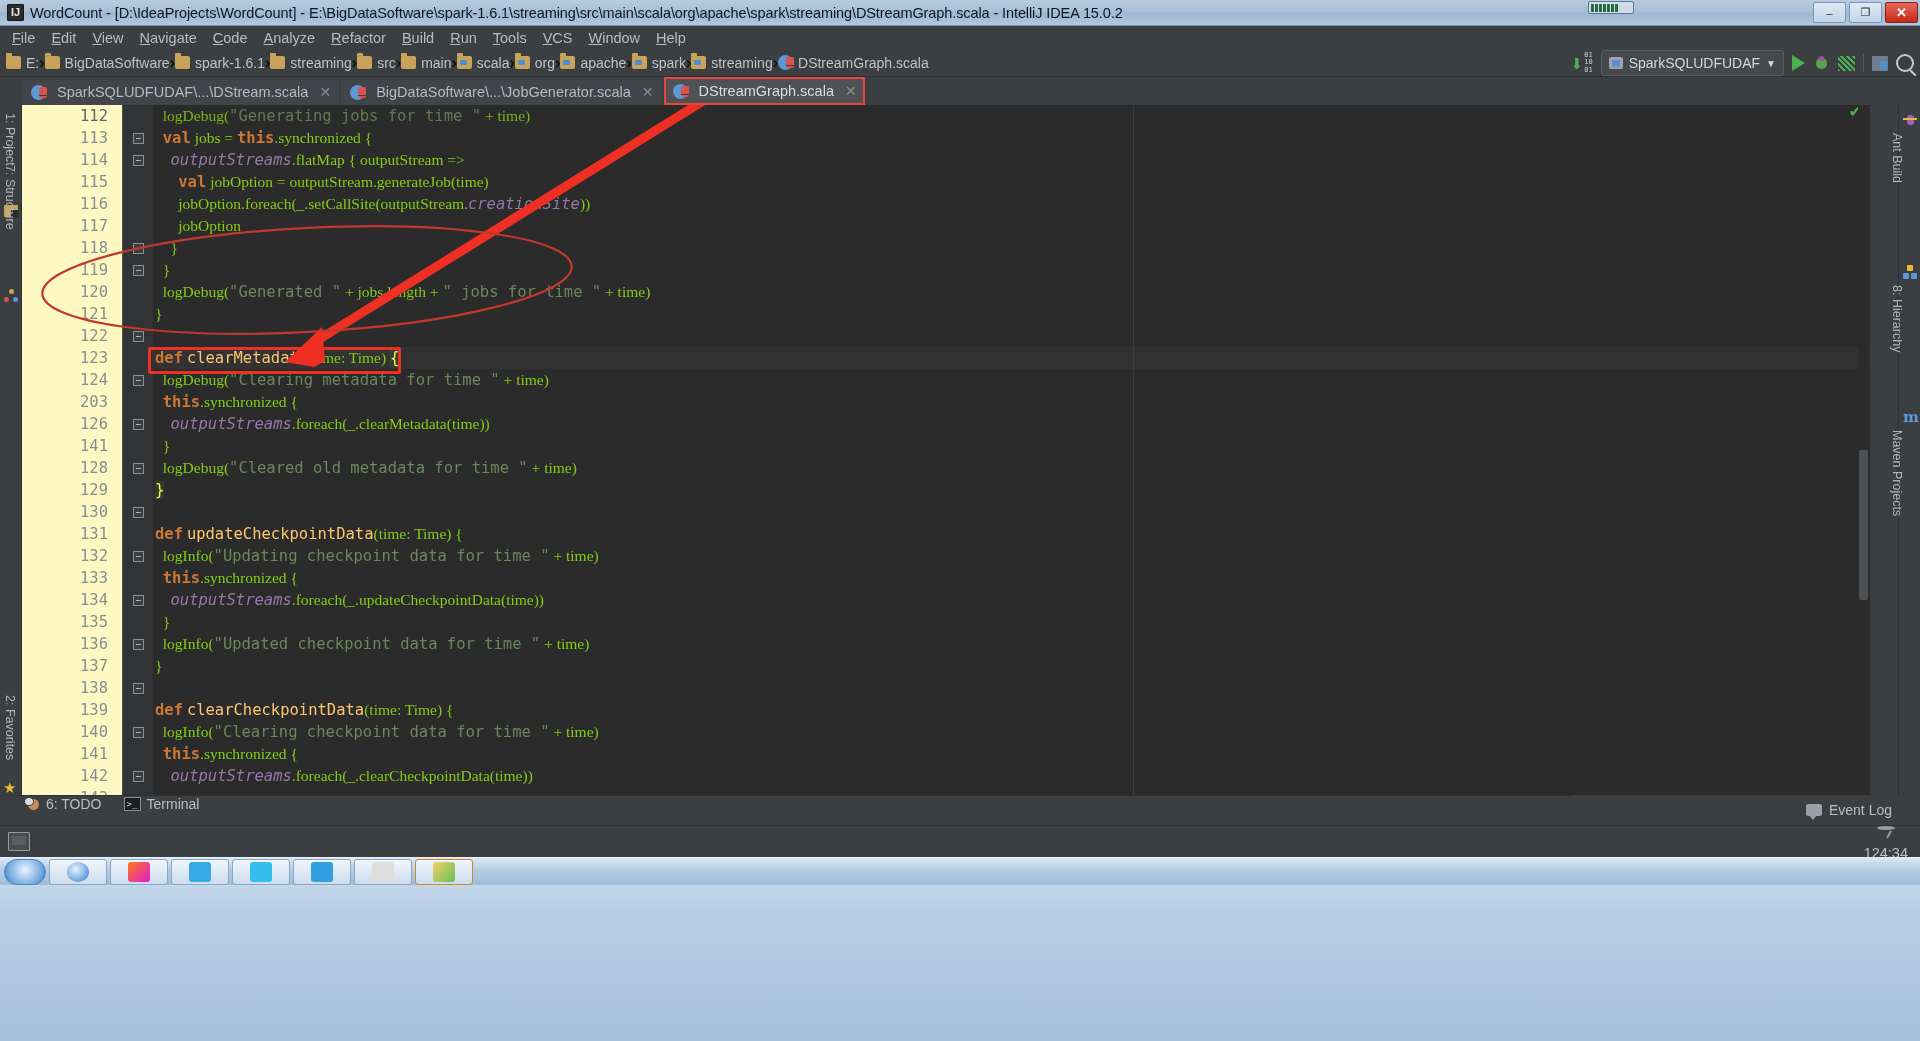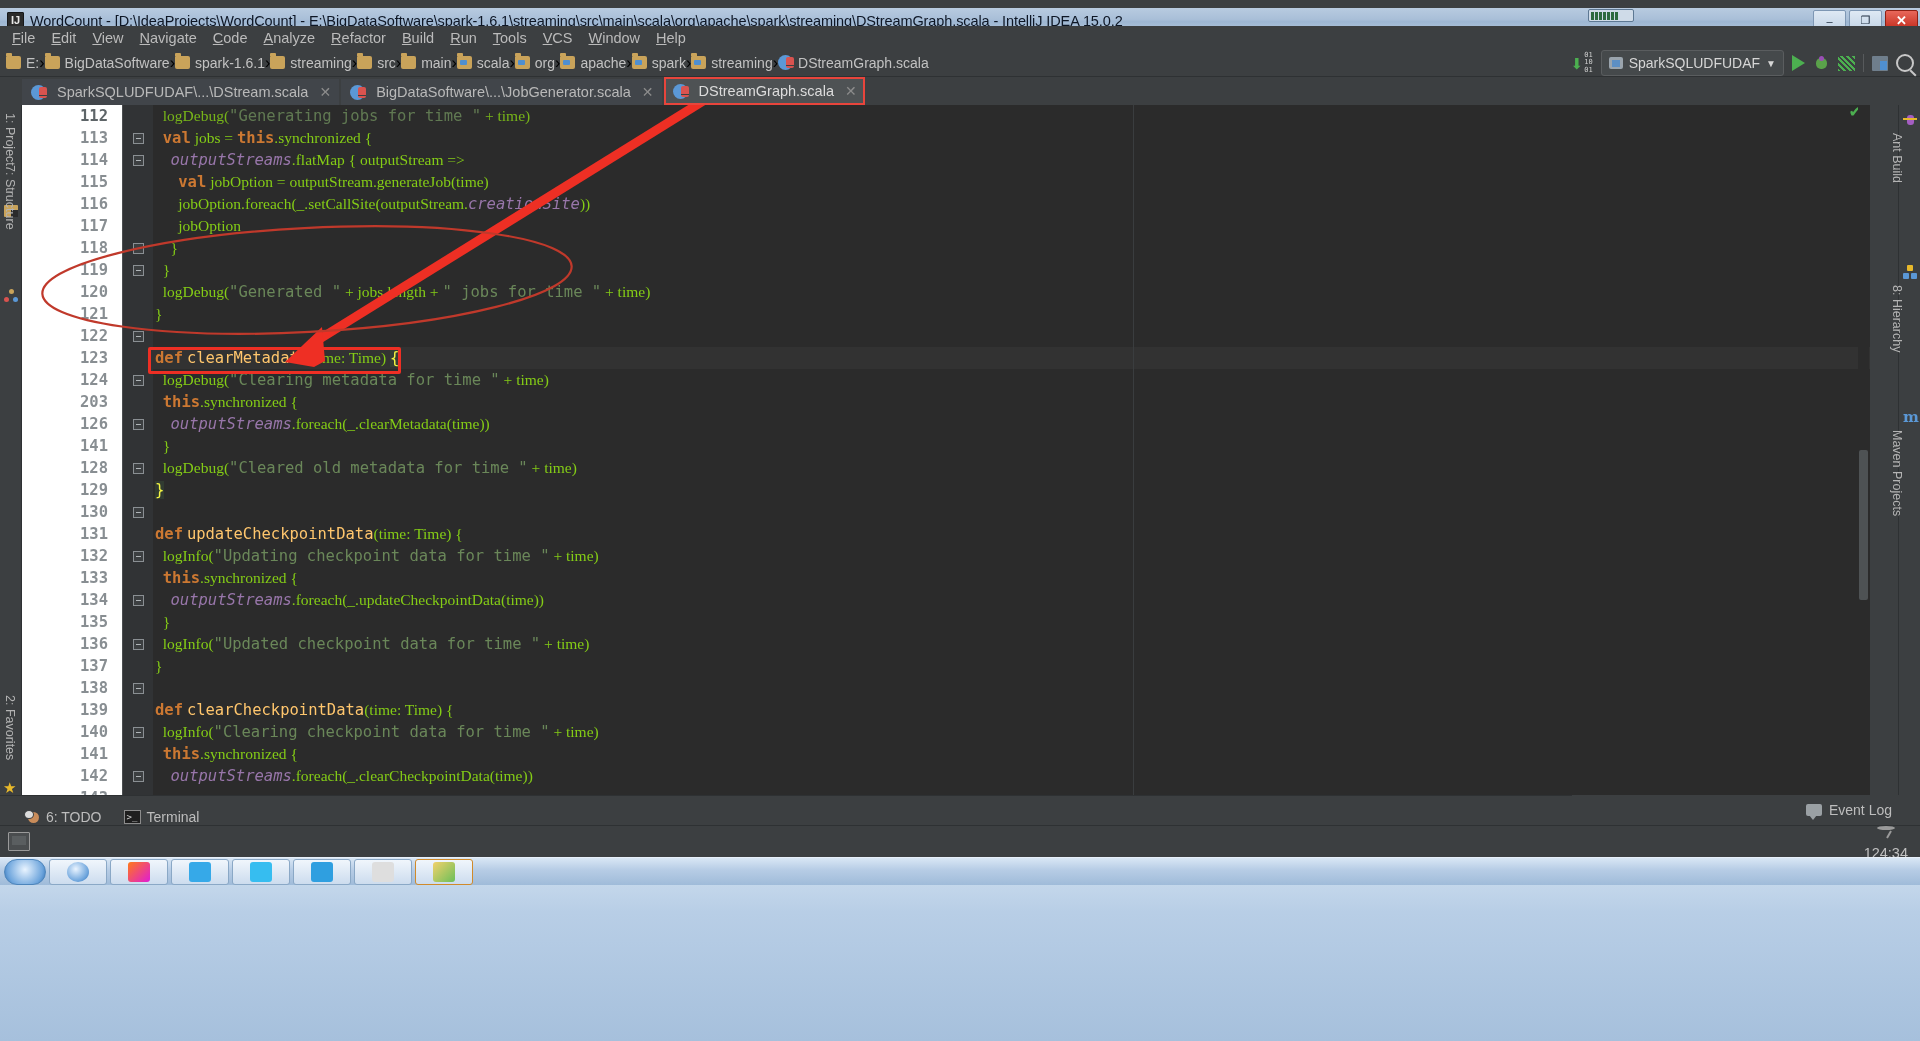--- a/index.html
+++ b/index.html
@@ -6,21 +6,21 @@
   html, body {
     width: 1920px; height: 1041px;
     background: #3c3f41;
     font-family: "Liberation Sans", sans-serif;
     overflow: hidden;
   }
   #app { position: relative; width: 1920px; height: 1041px; }
 
   
   .titlebar {
-    position: absolute; top: 8px; left: 0; width: 1920px; height: 26px;
+    position: absolute; top: 0; left: 0; width: 1920px; height: 26px;
     background: linear-gradient(to bottom, #b8cbe0 0%, #a9bfd8 45%, #9db6d2 55%, #b4c8de 100%);
     border-bottom: 1px solid #7b93b0;
     display: flex; align-items: center;
   }
   .title-icon {
     width: 17px; height: 17px; margin-left: 7px; margin-right: 6px;
     background: #2b2b2b; color: #e8e8e8; font-size: 11px; font-weight: bold;
     display: flex; align-items: center; justify-content: center;
     border: 1px solid #16181a; border-radius: 1px; line-height: 1;
   }
@@ -121,21 +121,21 @@
   .tab.active { background: #4e5254; color: #dcdcdc; border: 2px solid #e8453c; padding: 0 6px 0 7px; height: 28px; }
   .tab .x { color: #8c8c8c; font-size: 14px; margin-left: 5px; }
 
   
   .editor {
     position: absolute; top: 105px; left: 22px; width: 1848px; height: 690px;
     background: #2b2b2b; overflow: hidden;
   }
   .gutter {
     position: absolute; left: 0; top: 0; width: 101px; height: 690px;
-    background: #ffffff; border-right: 1px solid #4b4e50; font-weight: bold;
+    background: #fef9c3; border-right: 1px solid #4b4e50;
   }
   .foldcol { position:absolute; left:101px; top:0; width:30px; height:690px; background:#313335; }
   .codearea { position: absolute; left: 131px; top: 0; right: 0; bottom: 0; }
   .line { height: 22px; line-height: 22px; font-family: "DejaVu Sans Mono", monospace; font-size: 15.5px; white-space: pre; }
   .lnum { text-align: right; padding-right: 14px; color: #888e92; font-family:"DejaVu Sans Mono", monospace; font-size: 15.5px; height:22px; line-height:22px; }
   .code { color: #a9b7c6; padding-left: 2px; }
   .kw { color: #cc7832; font-weight: 600; }
   .str { color: #6a8759; }
   .fn { color: #ffc66d; }
   .fld { color: #9876aa; font-style: italic; }
@@ -160,21 +160,21 @@
   .lstrip { position:absolute; left:0; top:105px; width:22px; height:690px; background:#3c3f41; border-right:1px solid #2e3133; }
   .rstrip { position:absolute; right:0; top:105px; width:22px; height:690px; background:#3c3f41; border-left:1px solid #2e3133; }
   .vlabel {
     position:absolute; font-size:12.5px; color:#b4b4b4; white-space:nowrap;
     transform-origin: 0 0; display:flex; align-items:center; gap:4px;
   }
 
   
   .statusstrip {
     position:absolute; left:0; top:795px; width:1572px; height:30px; background:#3c3f41;
-    border-top:1px solid #2e3133; display:flex; align-items:flex-end; padding-left:24px; gap:22px;
+    border-top:1px solid #2e3133; display:flex; align-items:flex-start; padding-left:24px; gap:22px;
   }
   .sbtn { display:flex; align-items:center; gap:6px; font-size:14px; color:#bdbdbd; white-space:nowrap; }
   .ic-todo { width:16px;height:14px;position:relative;}
   .ic-todo::before{content:"";position:absolute;left:4px;top:2px;width:11px;height:11px;border-radius:50%;background:#c98c5a;}
   .ic-todo::after{content:"";position:absolute;left:0;top:0;width:8px;height:7px;border-radius:50%;background:#dcdcdc;border:1px solid #3c3f41;}
   .ic-term { width:17px;height:14px;background:#1e1e1e;border:1px solid #8c8c8c;color:#cfcfcf;font-size:9px;
              display:flex;align-items:center;justify-content:center; font-family:"DejaVu Sans Mono",monospace;}
   .eventlog { position:absolute; right:28px; top:795px; height:30px; display:flex; align-items:center; gap:7px; font-size:14px; color:#bdbdbd;}
   .ic-chat { width:16px;height:12px;background:#9aa0a4;border-radius:2px;position:relative;}
   .ic-chat::after{content:"";position:absolute;left:3px;bottom:-4px;border-left:4px solid transparent;border-right:4px solid transparent;border-top:5px solid #9aa0a4;}

